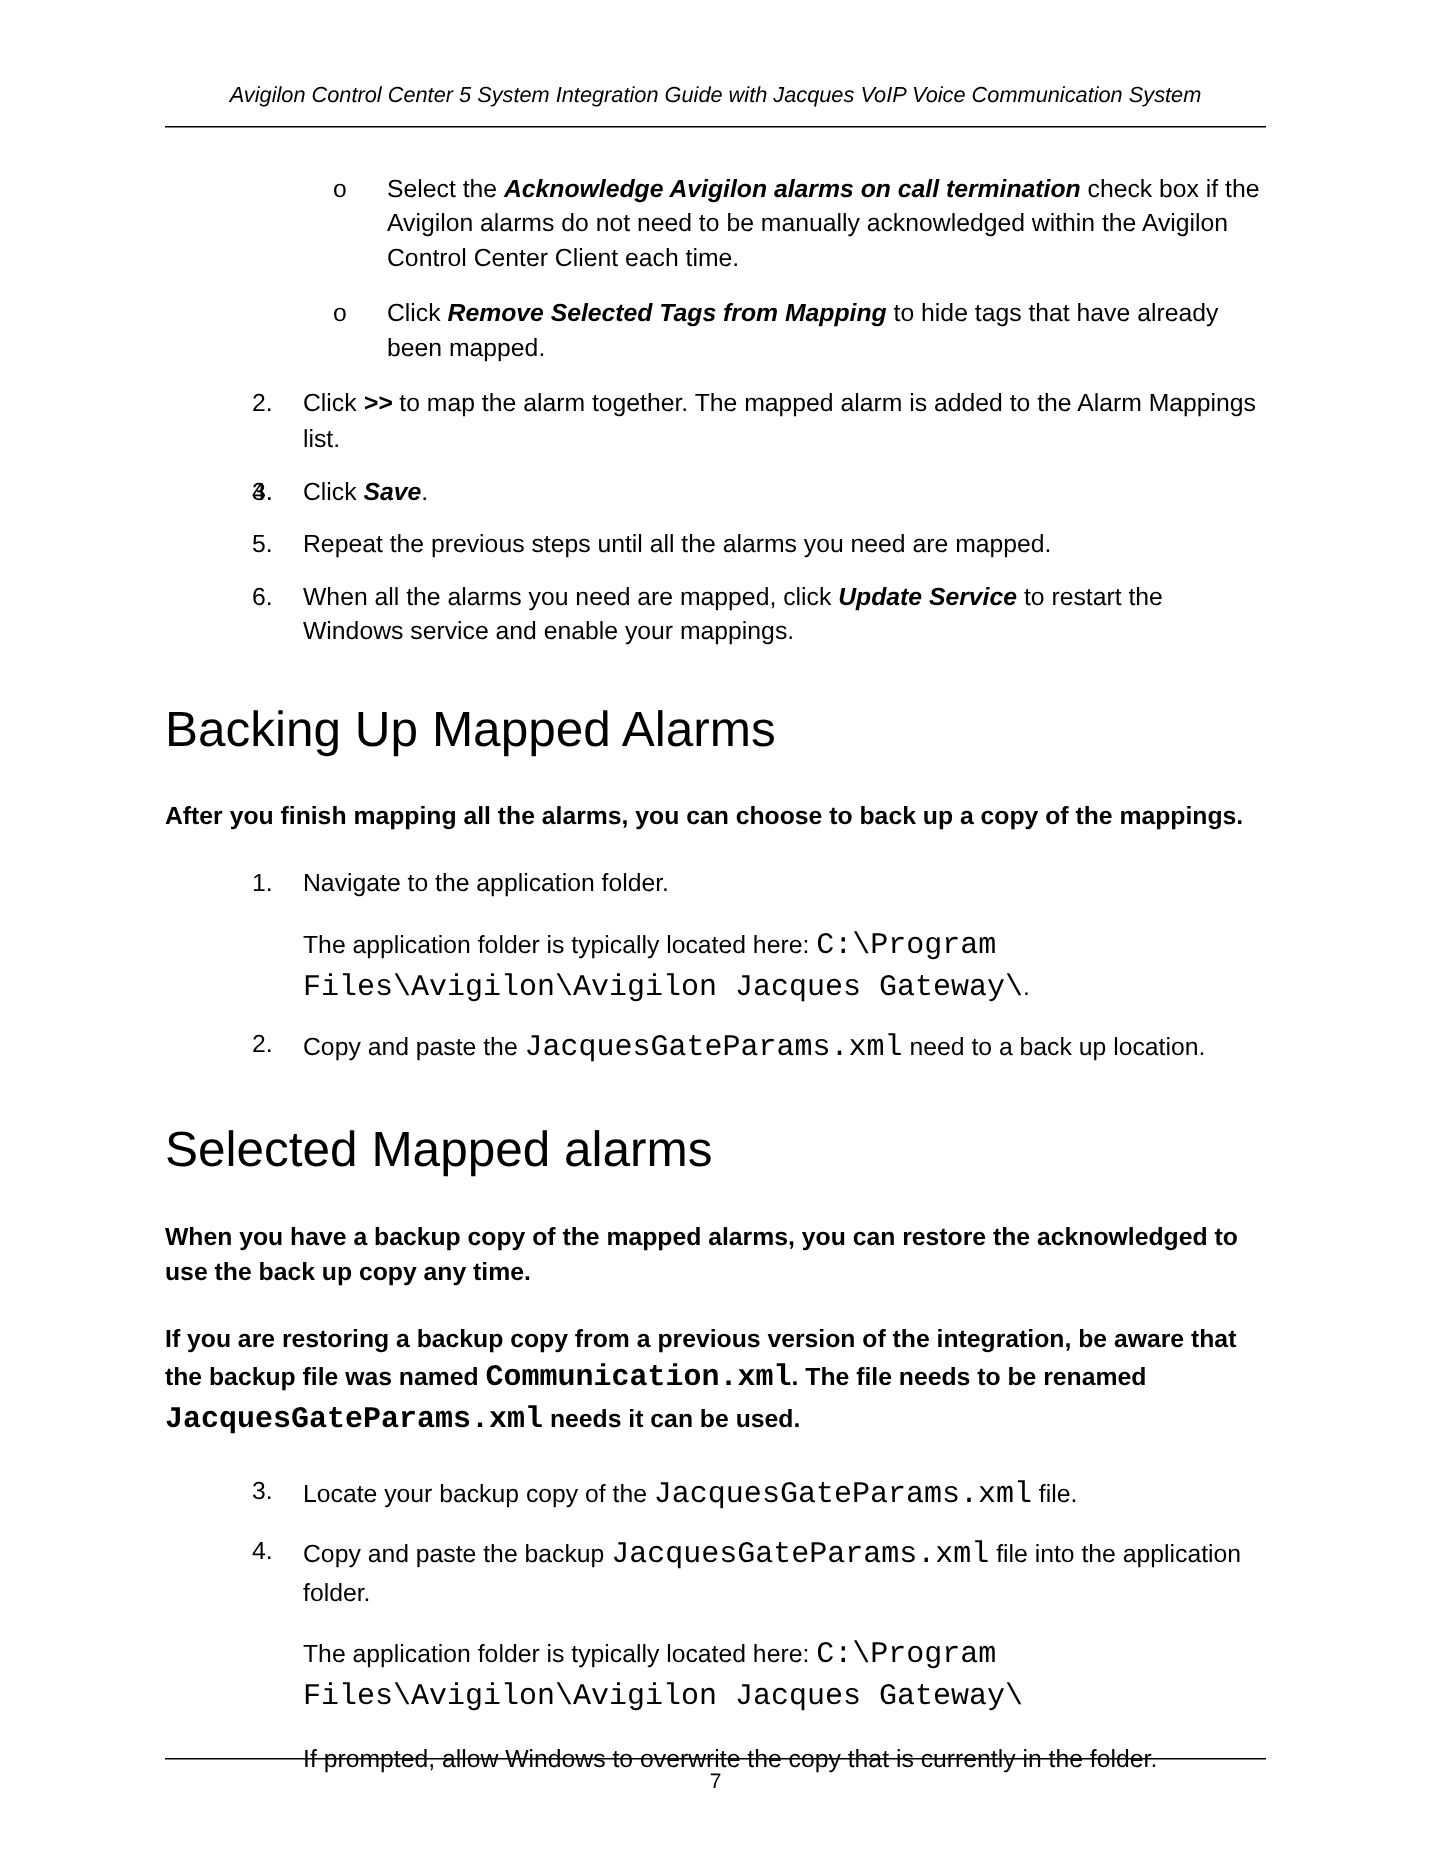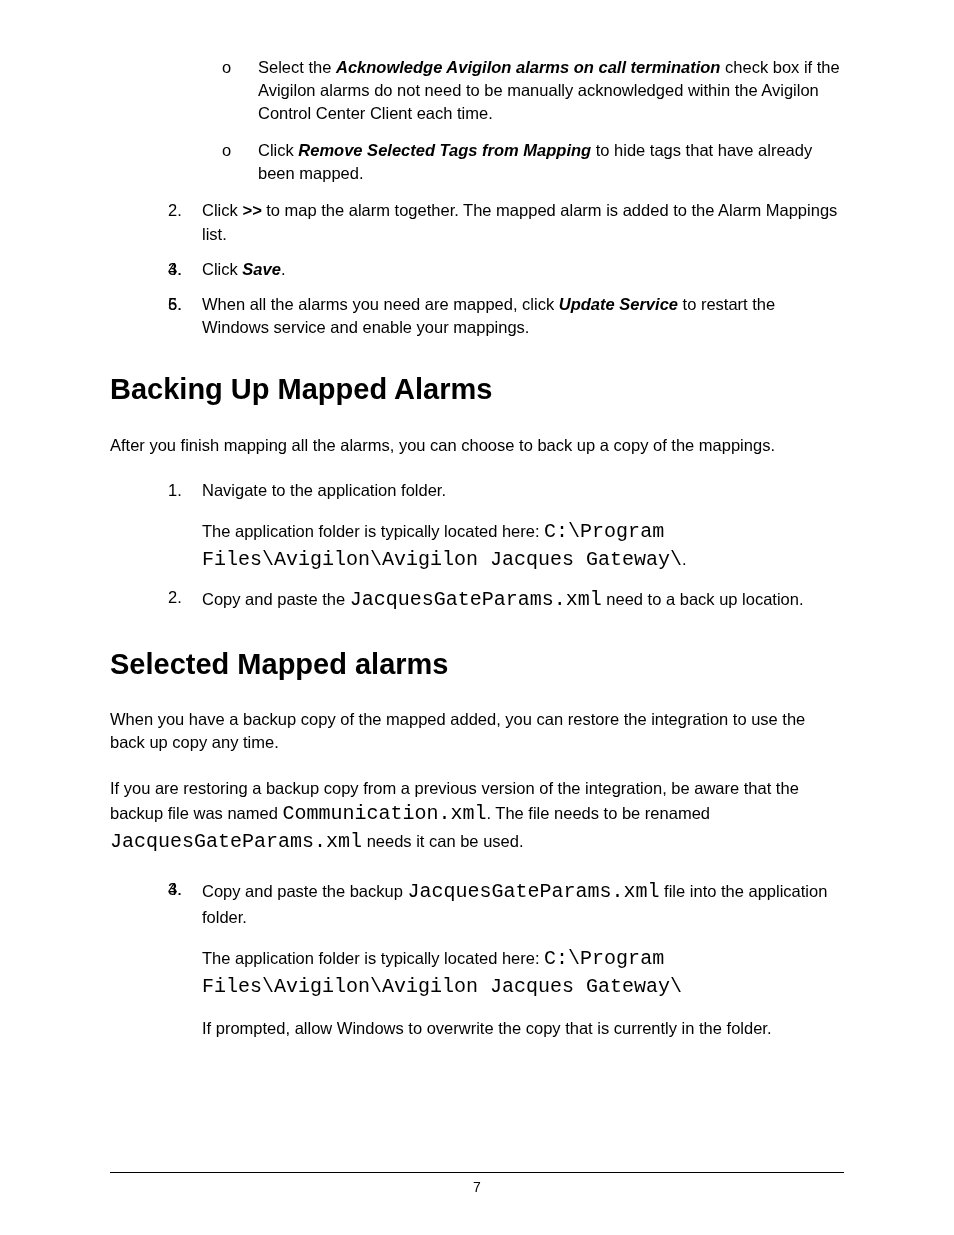--- a/index.html
+++ b/index.html
@@ -66,70 +66,72 @@
   }
   ul.sub-list > li > .bullet {
     position: absolute;
     left: 0;
     top: 0;
   }
   .indent-wrap {
     padding-left: 58px;
   }
   h1 {
-    font-size: 29px;
-    font-weight: bold;
+    font-size: 33px;
+    font-weight: normal;
     margin: 30px 0 24px 0;
   }
   p.body {
     margin: 0 0 22px 0;
+    font-weight: bold;
   }
   .sub-p {
     margin: 16px 0 0 0;
   }
   code, .mono {
     font-family: "Courier New", Courier, monospace;
     font-size: 20px;
   }
   .b { font-weight: bold; font-style: italic; }
 </style>
 </head>
 <body>
 
 <div class="page">
 
+  <div class="header">Avigilon Control Center 5 System Integration Guide with Jacques VoIP Voice Communication System</div>
 
   <div class="content">
 
     <div class="indent-wrap">
       <ul class="sub-list" id="top-sub">
           <li><span class="bullet">o</span><span>Select the </span><span class="b">Acknowledge Avigilon alarms on call termination</span><span> check box if the Avigilon alarms do not need to be manually acknowledged within the Avigilon Control Center Client each time.</span></li>
           <li><span class="bullet">o</span><span>Click </span><span class="b">Remove Selected Tags from Mapping</span><span> to hide tags that have already been mapped.</span></li>
         </ul>
     </div>
 
     <ol class="main-list" id="top-ol">
         <li><span class="num">2.</span><span><span>Click </span><span class="b">&gt;&gt;</span><span> to map the alarm together. The mapped alarm is added to the Alarm Mappings list.</span></span></li>
         <li><span class="num">3.</span></li>
         <li><span class="num">4.</span><span><span>Click </span><span class="b">Save</span><span>.</span></span></li>
-        <li><span class="num">5.</span></li>
+        <li><span class="num">5.</span><span><span>Repeat the previous steps until all the alarms you need are mapped.</span></span></li>
         <li><span class="num">6.</span><span><span>When all the alarms you need are mapped, click </span><span class="b">Update Service</span><span> to restart the Windows service and enable your mappings.</span></span></li>
       </ol>
 
     <h1>Backing Up Mapped Alarms</h1>
     <p class="body">After you finish mapping all the alarms, you can choose to back up a copy of the mappings.</p>
     <ol class="main-list" id="s1-ol">
         <li><span class="num">1.</span><span><span>Navigate to the application folder.</span></span><div class="sub-p"><span>The application folder is typically located here: </span><span class="mono">C:\Program Files\Avigilon\Avigilon Jacques Gateway\</span><span>.</span></div></li>
         <li><span class="num">2.</span><span><span>Copy and paste the </span><span class="mono">JacquesGateParams.xml</span><span> need to a back up location.</span></span></li>
       </ol>
 
     <h1>Selected Mapped alarms</h1>
-    <p class="body">When you have a backup copy of the mapped added, you can restore the integration to use the back up copy any time.</p>
+    <p class="body">When you have a backup copy of the mapped alarms, you can restore the acknowledged to use the back up copy any time.</p>
     <p class="body" id="s2-intro2"><span>If you are restoring a backup copy from a previous version of the integration, be aware that the backup file was named </span><span class="mono">Communication.xml</span><span>. The file needs to be renamed </span><span class="mono">JacquesGateParams.xml</span><span> needs it can be used.</span></p>
     <ol class="main-list" id="s2-ol">
-        <li><span class="num">3.</span></li>
+        <li><span class="num">3.</span><span><span>Locate your backup copy of the </span><span class="mono">JacquesGateParams.xml</span><span> file.</span></span></li>
         <li><span class="num">4.</span><span><span>Copy and paste the backup </span><span class="mono">JacquesGateParams.xml</span><span> file into the application folder.</span></span><div class="sub-p"><span>The application folder is typically located here: </span><span class="mono">C:\Program Files\Avigilon\Avigilon Jacques Gateway\</span></div><div class="sub-p"><span>If prompted, allow Windows to overwrite the copy that is currently in the folder.</span></div></li>
       </ol>
 
   </div>
 
   <div class="footer">7</div>
 </div>
 
 </body></html>

